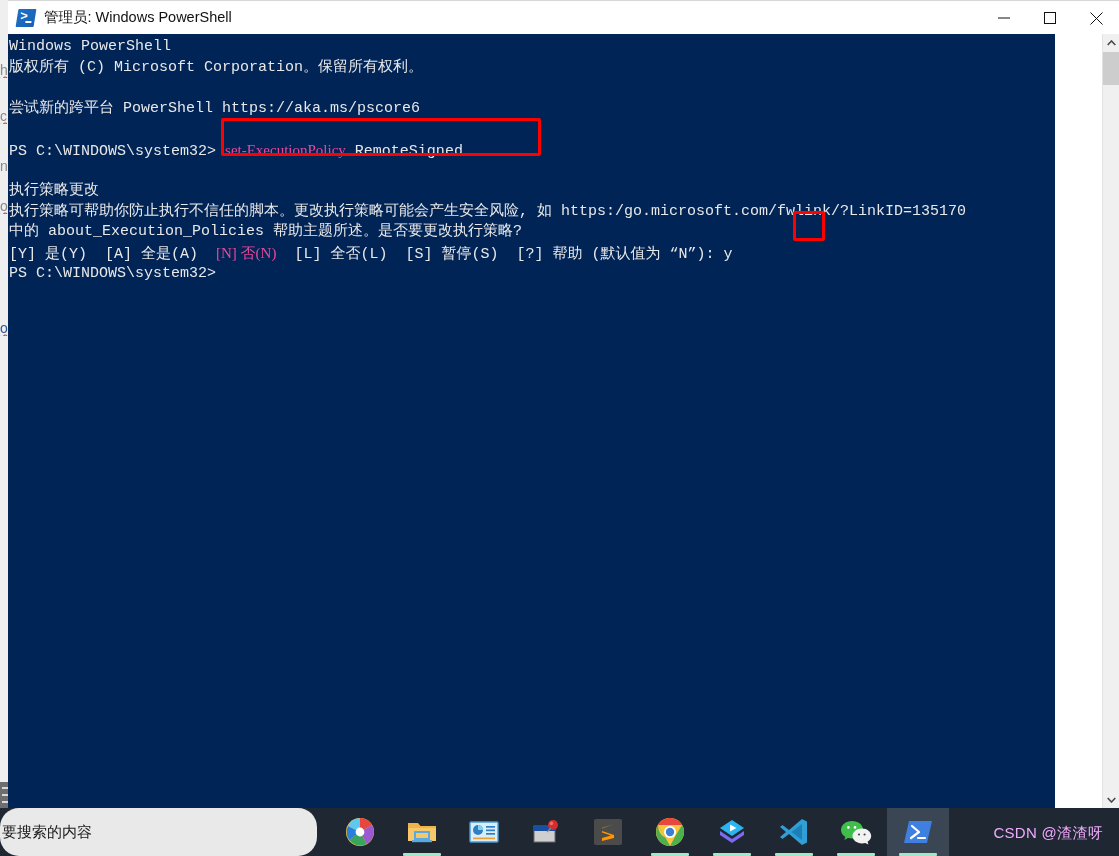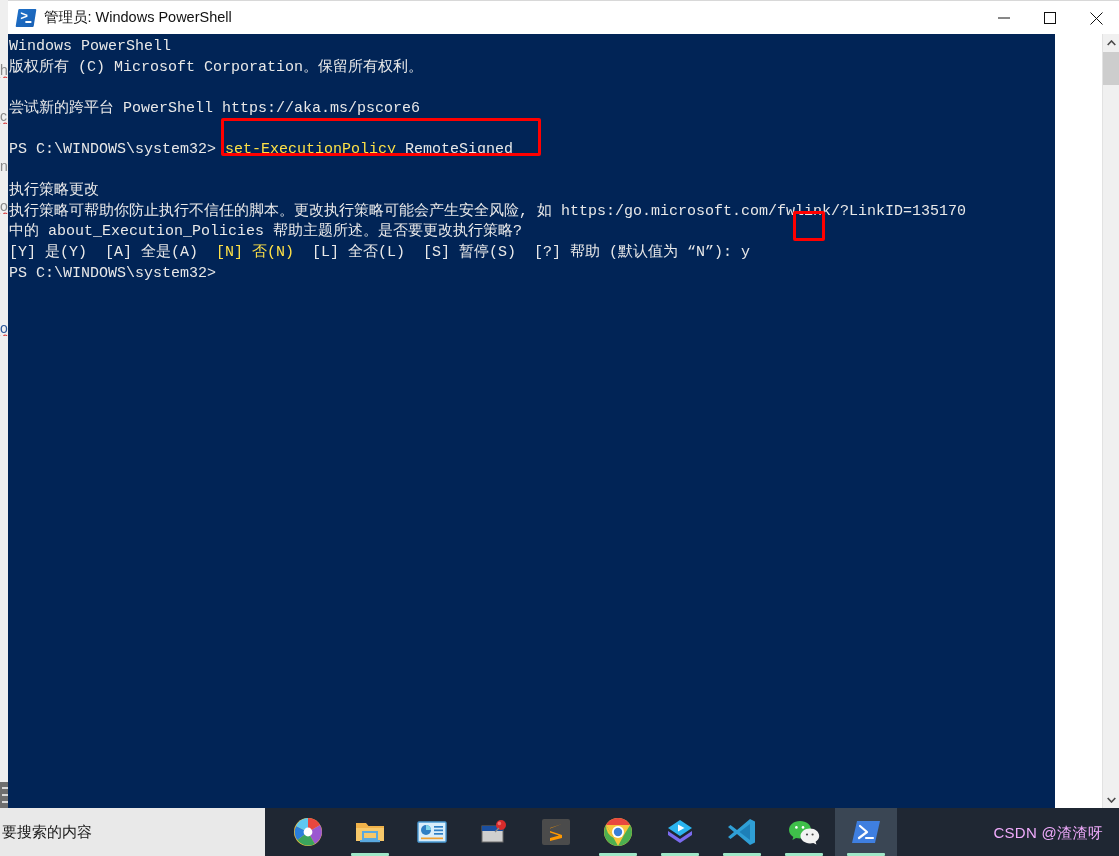--- a/index.html
+++ b/index.html
@@ -114,21 +114,21 @@
     position: absolute; left: 1px; top: 3px;
     width: 1075px;
     font-family: "Liberation Mono", "DejaVu Sans Mono", monospace;
     font-size: 15px;
     line-height: 20.6px;
     color: #e8e8e8;
     white-space: pre;
     letter-spacing: 0px;
   }
   .ln { display: block; height: 20.6px; }
-  .yellow { color: #fde047; }
+  .yellow { color: #ec4899; font-family: Liberation Serif, serif; }
 
   
   #console-scroll {
     position: absolute; right: 0px; top: 34px;
     width: 17px; height: 774px;
     background: #f0f0f0;
     border-left: 1px solid #e2e2e2;
   }
   .sb-arrow {
     width: 17px; height: 17px;
@@ -153,25 +153,26 @@
   #annot-answer  { left: 785px; top: 211px; width: 32px; height: 30px; }
 
   
   #taskbar {
     position: absolute; left: 0; bottom: 0;
     width: 1119px; height: 48px;
     background: #1f2733;
     display: flex; align-items: center;
   }
   #search-box {
-    width: 265px; height: 48px;
+    width: 317px; height: 48px;
     background: #e9e9e9;
     display: flex; align-items: center;
     padding-left: 2px;
     flex: 0 0 auto;
+    border-radius: 19px;
   }
   #search-box .sb-text {
     font-size: 15px; color: #1b1b1b;
     white-space: nowrap; overflow: hidden;
   }
   #tasks {
     display: flex; align-items: flex-end; height: 48px;
     margin-left: 12px;
   }
   .task {

